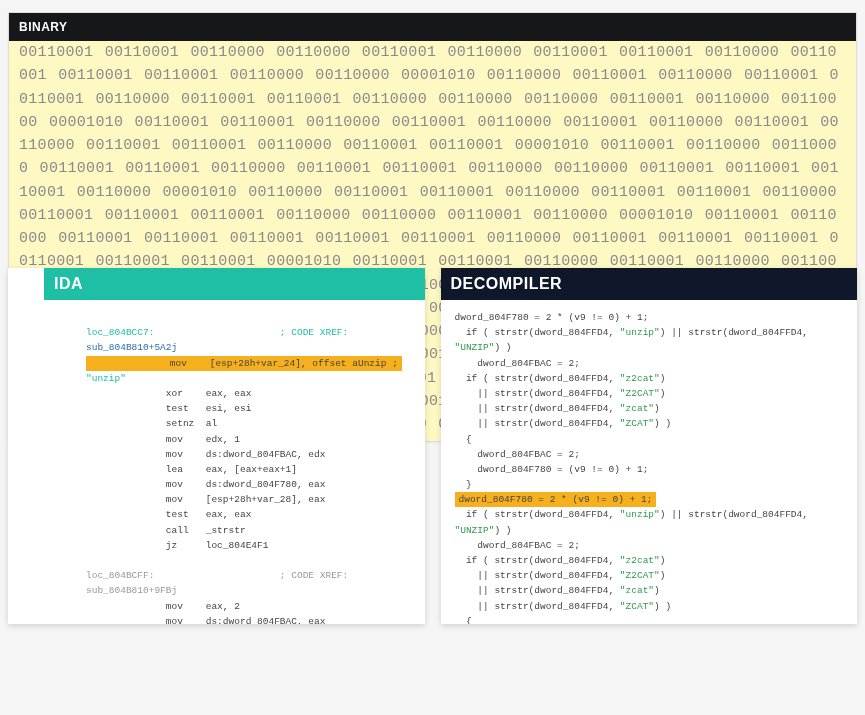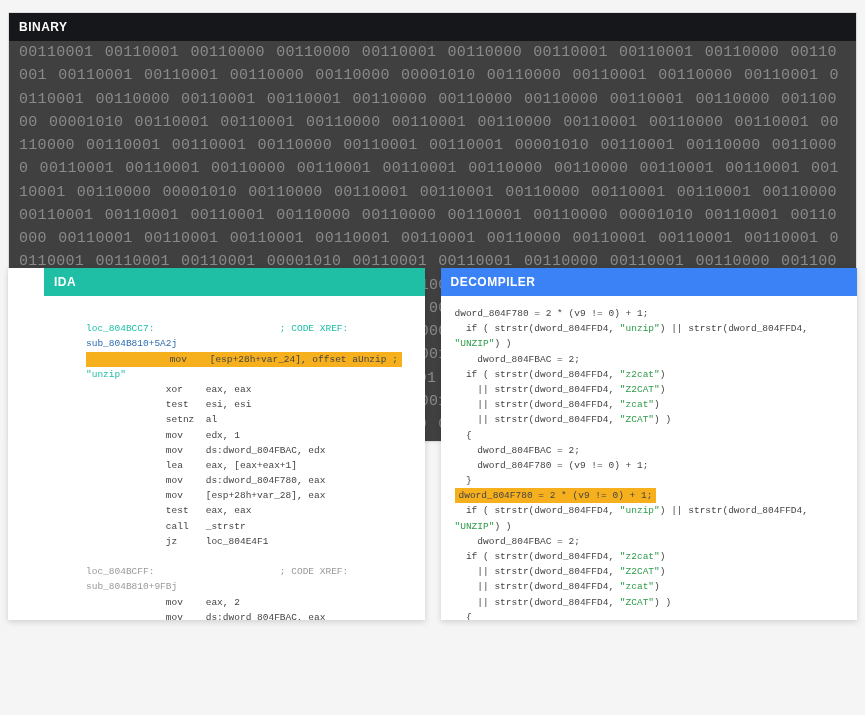--- a/index.html
+++ b/index.html
@@ -7,21 +7,21 @@
     background: #f5f5f5;
     font-family: "Courier New", monospace;
     font-size: 10px;
     width: 865px;
     height: 715px;
     overflow: hidden;
     padding: 8px;
   }
   .binary-panel {
     border: 1px solid #ddd;
-    background: #404040;
+    background: #fef9c3;
     box-shadow: 0 1px 2px rgba(0,0,0,0.05);
     margin-top:4px;
   }
   .binary-header {
     background: #16171b;
     color: #fff;
     font-family: Arial, sans-serif;
     font-weight: 700;
     font-size: 12px;
     padding: 7px 10px;
@@ -49,26 +49,26 @@
   .code-panel {
     flex: 1;
     background: #fff;
     box-shadow: 0 2px 6px rgba(0,0,0,0.15);
     min-width: 0;
   }
   .code-header {
     color: #fff;
     font-family: Arial, sans-serif;
     font-weight: 700;
-    font-size: 12px;
+    font-size: 16px;
     padding: 7px 10px;
     letter-spacing: 0.5px;
   }
   .ida-header { background: #1ebfa5; margin-left:36px; }
-  .dec-header { background: #3b82f6; }
+  .dec-header { background: #0f172a; }
   .code-body {
     padding: 10px 14px 12px 14px;
     font-size: 9.5px;
     line-height: 1.6;
     color: #444;
     height: 324px;
     overflow: hidden;
   }
   .code-body .line { white-space: pre; }
   .hl { background: #f6b01e; display: inline-block; padding: 0 4px; }

